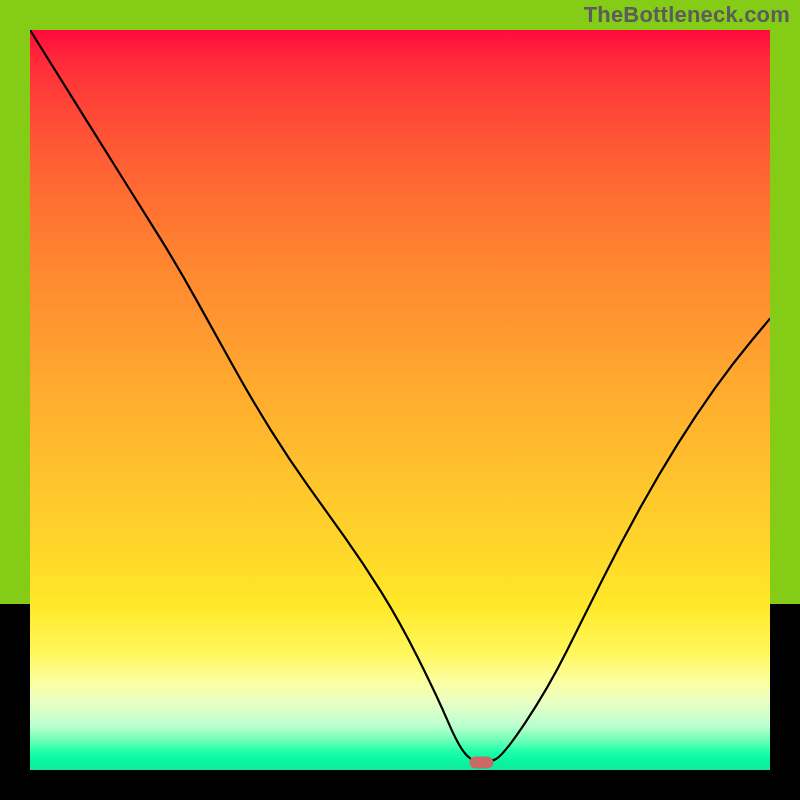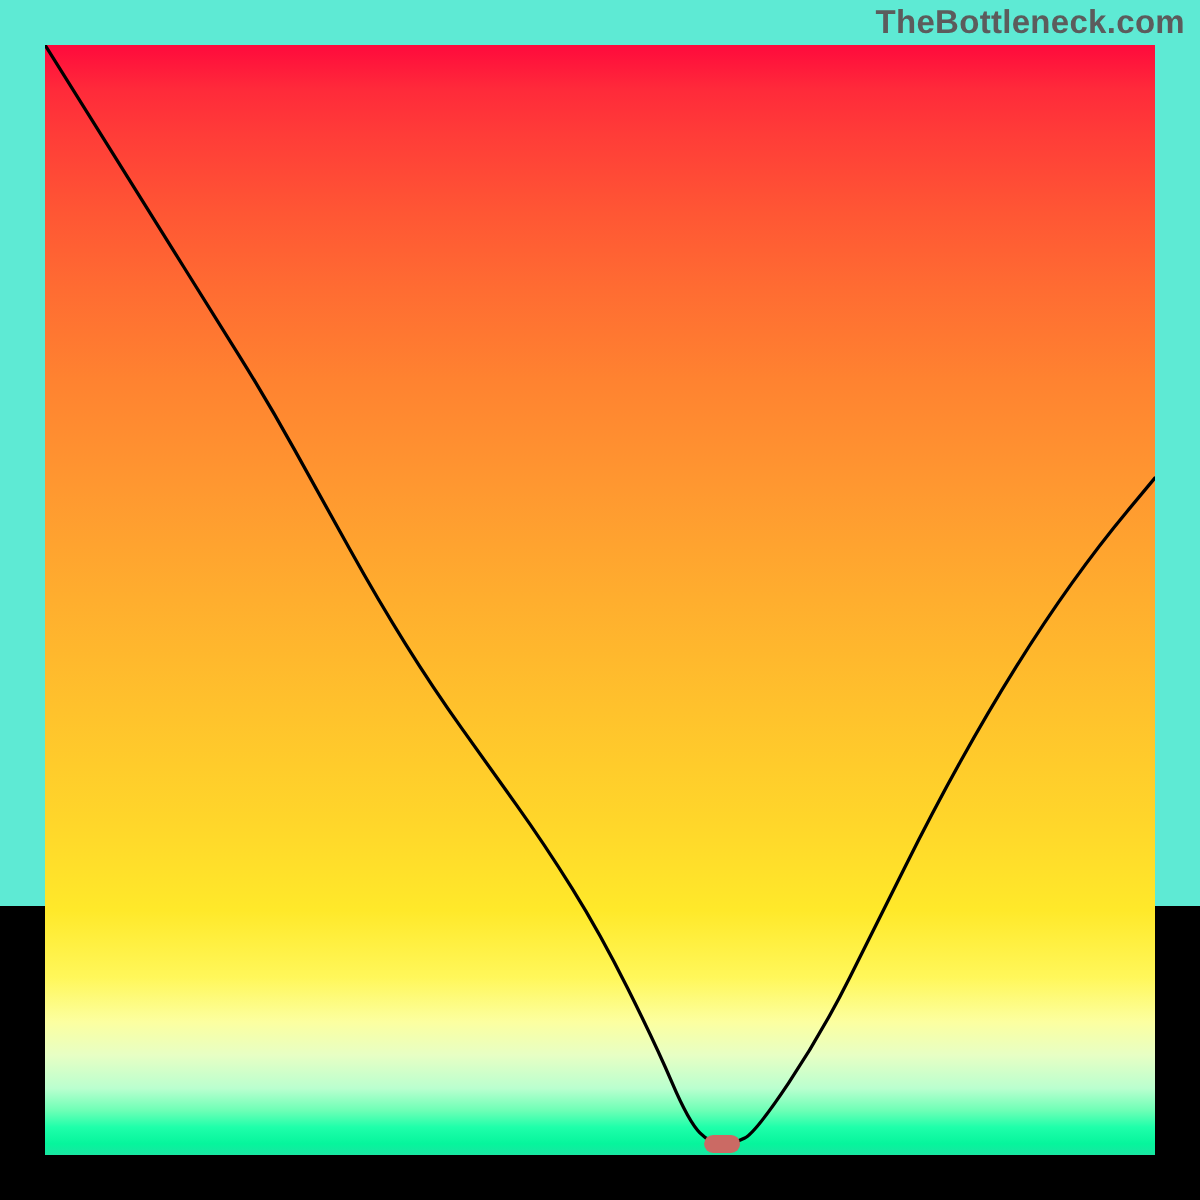--- a/index.html
+++ b/index.html
@@ -1,21 +1,21 @@
 <!DOCTYPE html>
 <html><head>
 <meta charset="utf-8">
 <style>
   * { margin: 0; padding: 0; box-sizing: border-box; }
   html, body { width: 800px; height: 800px; overflow: hidden; background: #000; }
   .frame {
     position: relative;
     width: 800px;
     height: 604px;
-    background: #5eead4;
+    background: #84cc16;
   }
   .watermark {
     position: absolute;
     top: 2px;
     right: 10px;
     font-family: Arial, Helvetica, sans-serif;
     font-size: 22px;
     font-weight: bold;
     color: #5c5c5c;
     letter-spacing: 0.2px;

